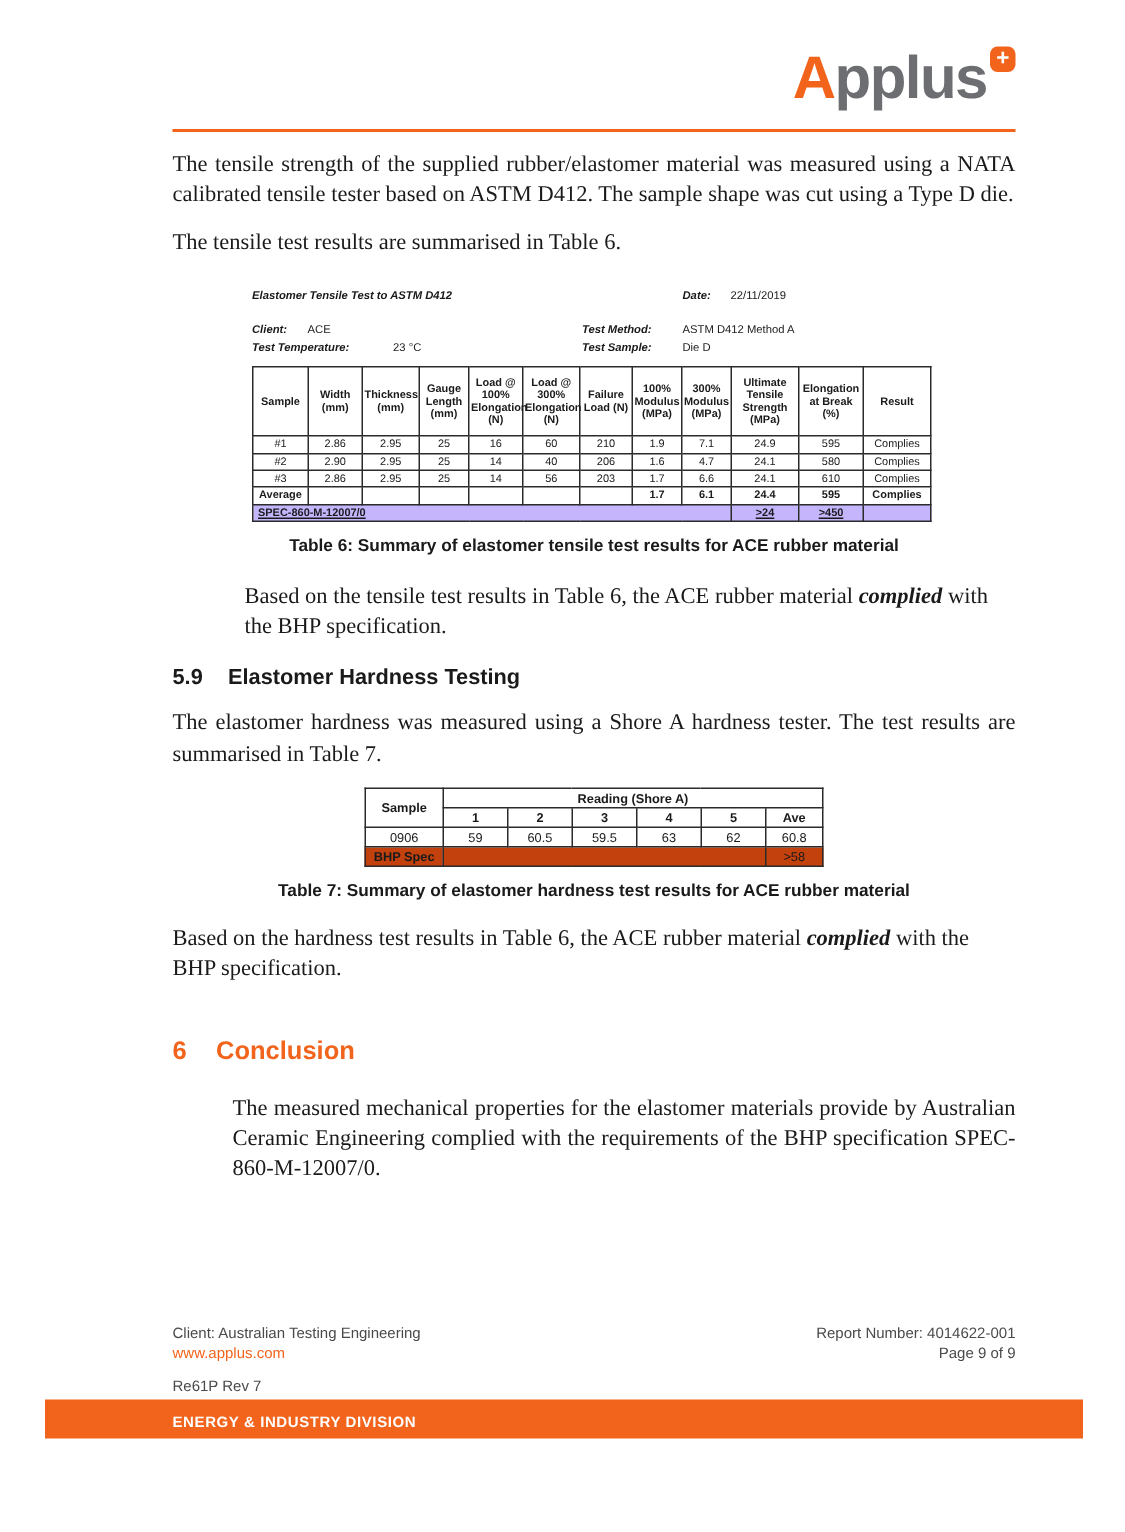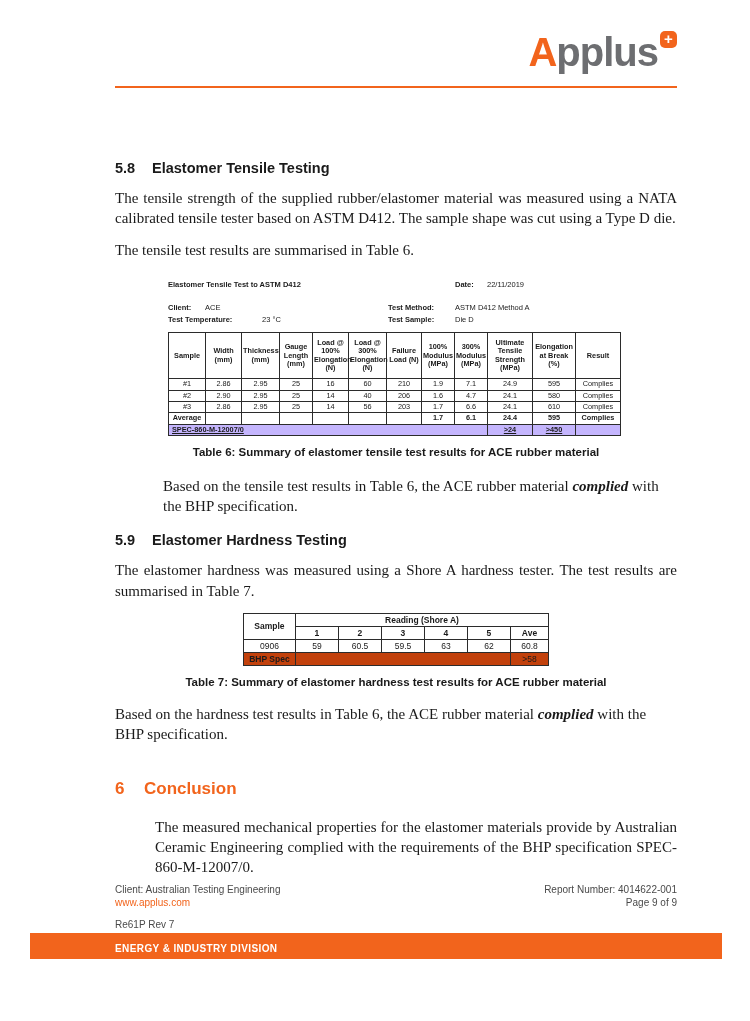--- a/index.html
+++ b/index.html
@@ -22,21 +22,21 @@
   .h2 .num { display:inline-block; width:37px; }
   .para { margin-top:12px; font-size:15px; line-height:1.34; text-align:justify;font-family:Liberation Serif, serif; }
   .para.single { text-align:left; }
   .emph { font-weight:bold; font-style:italic; }
 
   
   .tensile-block { margin-left:53px; width:452px; margin-top:20px; font-size:7.5px; }
   .meta-row { position:relative; height:12px; }
   .meta-row.gap { margin-top:11px; }
   .meta-row span { position:absolute; top:0; white-space:nowrap; }
-  .lbl { font-weight:bold; }
+  .lbl { font-weight:bold;font-style:italic; }
   .m0 { left:0; } .m37 { left:37px; } .m94 { left:94px; }
   .m220 { left:220px; } .m287 { left:287px; } .m319 { left:319px; }
 
   
   table { border-collapse:collapse; table-layout:fixed; }
   .ttable { width:452px; margin-top:5px; font-size:7.3px; }
   .ttable th, .ttable td { border:1px solid #2b2b2b; text-align:center;
     vertical-align:middle; padding:1px 1px; line-height:1.15; }
   .ttable th { font-weight:bold; height:46px; }
   .ttable td { height:10px; }
@@ -74,23 +74,20 @@
 
 <div class="page">
 
   <div class="content header">
     <div class="logo">
       <span class="logo-text"><span class="logo-a">A</span><span>pplus</span></span><span class="logo-plus">+</span>
     </div>
   </div>
 
   <div class="content">
-    <div class="h2">
-      <span class="num">5.8</span><span>Elastomer Tensile Testing</span>
-    </div>
     <div class="para">The tensile strength of the supplied rubber/elastomer material was measured using a NATA calibrated tensile tester based on ASTM D412. The sample shape was cut using a Type D die.</div>
     <div class="para single">The tensile test results are summarised in Table 6.</div>
 
     <div class="tensile-block">
       <div class="meta-row">
         <span class="lbl m0">Elastomer Tensile Test to ASTM D412</span>
         <span class="lbl m287">Date:</span>
         <span class="m319">22/11/2019</span>
       </div>
       <div class="meta-row gap">

